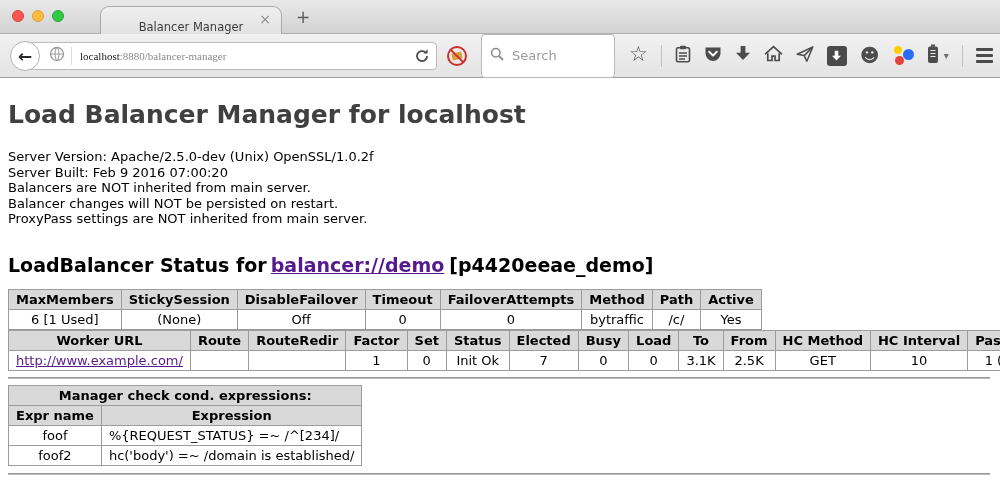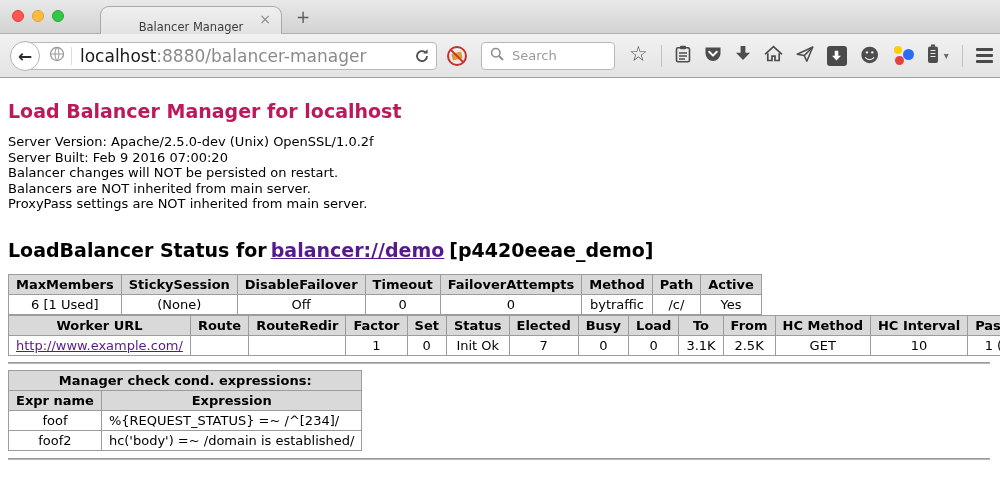--- a/index.html
+++ b/index.html
@@ -39,26 +39,26 @@
     background:#fff; border:1px solid #b3b3b3;
     display:flex; align-items:center; justify-content:center;
     font-size:17px; font-weight:bold; color:#2b2b2b; z-index:2; flex:none;
   }
   .urlbar {
     height:28px; width:413px; margin-left:-16px; padding-left:24px; padding-right:6px;
     background:#fff; border:1px solid #b9b9b9; border-radius:4px;
     display:flex; align-items:center; flex:none;
   }
   .urlbar .sep { width:1px; height:18px; background:#ddd; margin:0 8px 0 6px; }
-  .urltext { font-size:17px; color:#1a1a1a; white-space:nowrap; flex:1; }
+  .urltext { font-size:11px; color:#1a1a1a; white-space:nowrap; flex:1;font-family:Liberation Serif, serif; }
   .urltext .rest { color:#8a8a8a; }
   .reload { display:flex; align-items:center; margin-left:4px; }
   .flashblock { margin-left:9px; display:flex; align-items:center; flex:none; }
   .searchbar {
-    margin-left:13px; width:134px; height:28px; padding:0 8px;
+    margin-left:13px; width:134px; height:44px; padding:0 8px;
     background:#fff; border:1px solid #b9b9b9; border-radius:4px;
     display:flex; align-items:center; gap:6px; flex:none;
   }
   .searchbar input {
     border:none; outline:none; width:100%; font-size:13px;
     font-family:"DejaVu Sans","Liberation Sans",sans-serif; color:#333; background:transparent;
   }
   .searchbar input::placeholder { color:#9b9b9b; }
   .iconrow { display:flex; align-items:center; margin-left:14px; gap:13px; }
   .vsep { width:1px; height:22px; background:#c2c2c2; }
@@ -72,21 +72,21 @@
   }
   .balls { position:relative; width:21px; height:20px; }
   .balls span { position:absolute; border-radius:50%; }
   .ball-blue   { width:11px; height:11px; background:#2a6df4; right:0; top:3px; }
   .ball-yellow { width:8px;  height:8px;  background:#ffcf00; left:1px; top:0; }
   .ball-red    { width:9px;  height:9px;  background:#e8403a; left:2px; bottom:1px; }
   .hamburger { display:flex; flex-direction:column; gap:3px; }
   .hamburger i { display:block; width:17px; height:3px; background:#4a4a4a; border-radius:1px; }
   
   .content { padding:1px 10px 0 8px; background:#fff; }
-  h1 { font-size:19px; margin:21px 0 12px; color:#be185d; }
+  h1 { font-size:25px; margin:21px 0 20px; color:#404040; }
   .info { font-size:13px; line-height:15.6px; color:#000; }
   .status-line { font-size:19px; font-weight:bold; margin:27px 0 13px; color:#000; }
   .status-line a { color:#551a8b; margin:0 5px 0 4px; }
   table { border-collapse:collapse; font-size:13px; margin:0; }
   th, td { border:1px solid #9c9c9c; padding:2px 7px; text-align:center; white-space:nowrap; color:#000; }
   th { background:#d9d9d9; font-weight:bold; }
   td:empty::after { content:"\00a0"; }
   .tbl1 { }
   .tbl2 { margin-bottom:6px; }
   td.left, th.left { text-align:right; }
@@ -212,22 +212,22 @@
 
     </div>
   </div>
 
   <div class="content">
     <h1>Load Balancer Manager for localhost</h1>
 
     <div class="info">
       <div>Server Version: Apache/2.5.0-dev (Unix) OpenSSL/1.0.2f</div>
       <div>Server Built: Feb 9 2016 07:00:20</div>
+      <div>Balancers are NOT inherited from main server.</div>
       <div>Balancer changes will NOT be persisted on restart.</div>
-      <div>Balancers are NOT inherited from main server.</div>
       <div>ProxyPass settings are NOT inherited from main server.</div>
     </div>
 
     <div class="status-line">
       <span>LoadBalancer Status for</span><a href="#">balancer://demo</a><span>[p4420eeae_demo]</span>
     </div>
 
     <table class="tbl1">
       <tbody>
           <tr>

